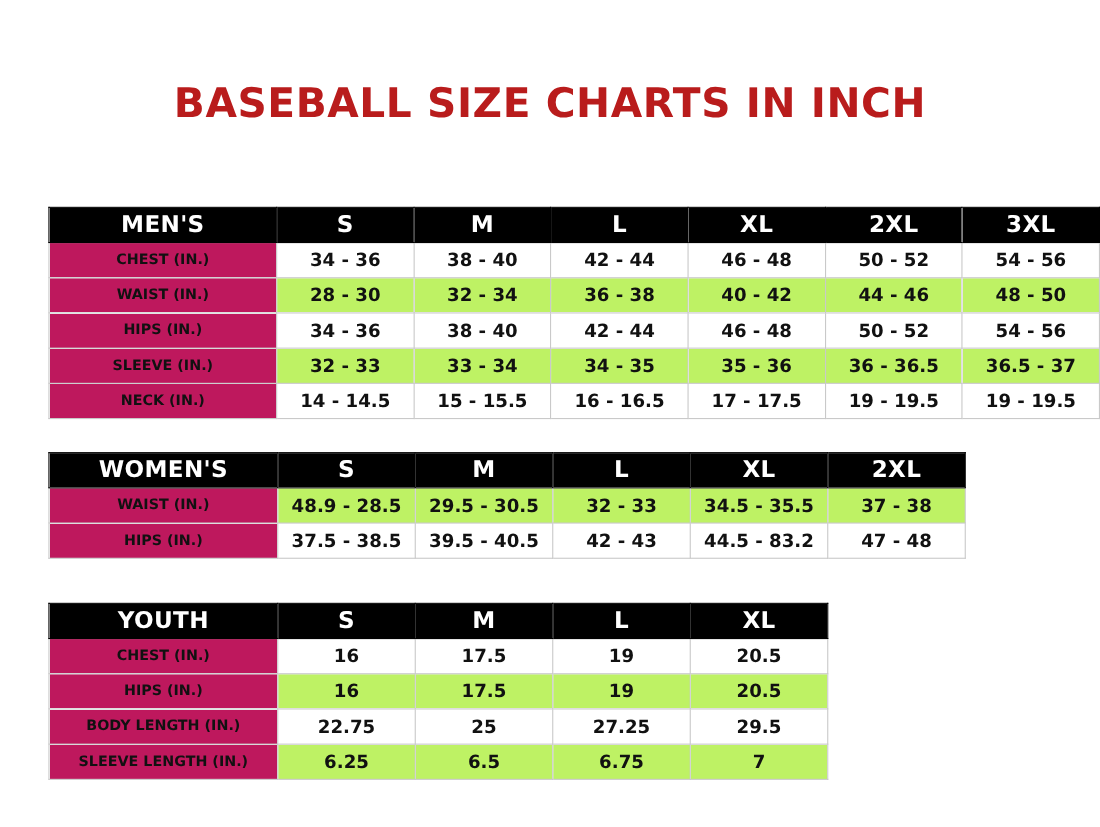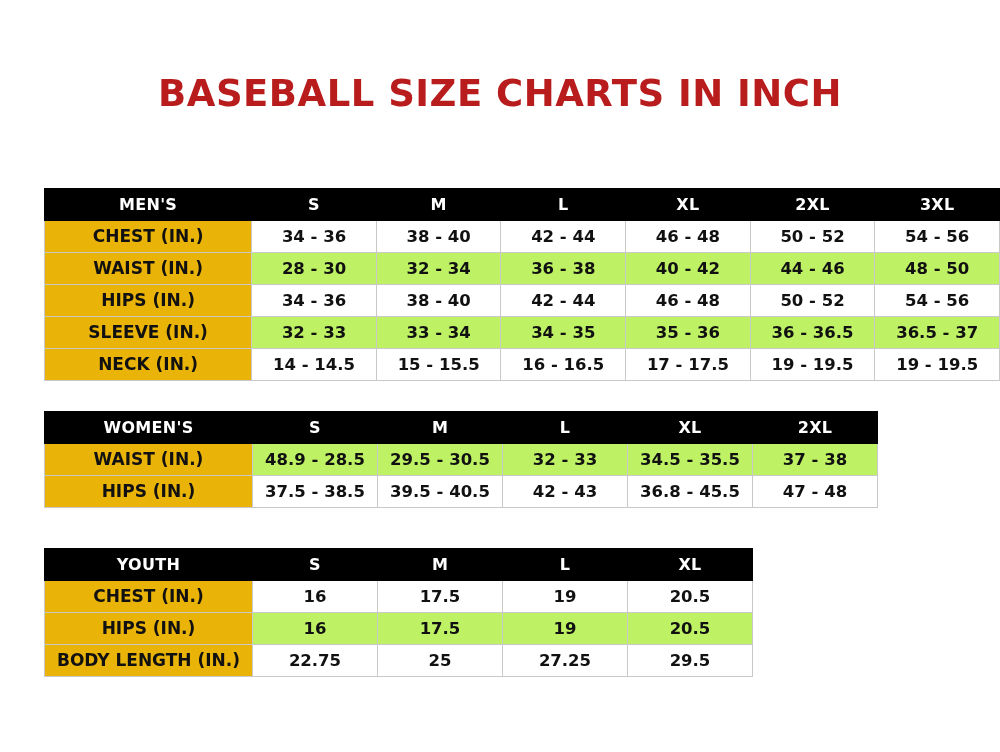--- a/index.html
+++ b/index.html
@@ -50,30 +50,30 @@
     padding: 0;
     height: 31px;
     line-height: 31px;
     white-space: nowrap;
     overflow: hidden;
   }
   table.size-table thead th {
     background: #000000;
     color: #ffffff;
     border: 1px solid #000000;
-    font-size: 16px;
+    font-size: 21px;
     letter-spacing: 0.3px;
   }
   table.size-table thead th.row-head {
     text-align: center;
   }
   table.size-table tbody td.row-label {
     text-align: center;
-    background: #eab308;
-    font-size: 17px;
+    background: #be185d;
+    font-size: 13px;
     margin-left: 48px;
   }
   tr.alt td {
     background: #bef264;
   }
 
   
   #mens-chart { top: 188px; left: 44px; }
   #mens-chart col.c0 { width: 208px; }
   #mens-chart col.cx { width: 125px; }
@@ -194,21 +194,21 @@
           <td>29.5 - 30.5</td>
           <td>32 - 33</td>
           <td>34.5 - 35.5</td>
           <td>37 - 38</td>
         </tr>
         <tr>
           <td class="row-label">HIPS (IN.)</td>
           <td>37.5 - 38.5</td>
           <td>39.5 - 40.5</td>
           <td>42 - 43</td>
-          <td>36.8 - 45.5</td>
+          <td>44.5 - 83.2</td>
           <td>47 - 48</td>
         </tr>
       </tbody>
     </table>
   </div>
 
   <div class="chart" id="youth-chart">
     <table class="size-table">
       <colgroup>
         <col class="c0">
@@ -241,17 +241,24 @@
           <td>19</td>
           <td>20.5</td>
         </tr>
         <tr>
           <td class="row-label">BODY LENGTH (IN.)</td>
           <td>22.75</td>
           <td>25</td>
           <td>27.25</td>
           <td>29.5</td>
         </tr>
+        <tr class="alt">
+          <td class="row-label">SLEEVE LENGTH (IN.)</td>
+          <td>6.25</td>
+          <td>6.5</td>
+          <td>6.75</td>
+          <td>7</td>
+        </tr>
       </tbody>
     </table>
   </div>
 
 </div>
 
 </body></html>

